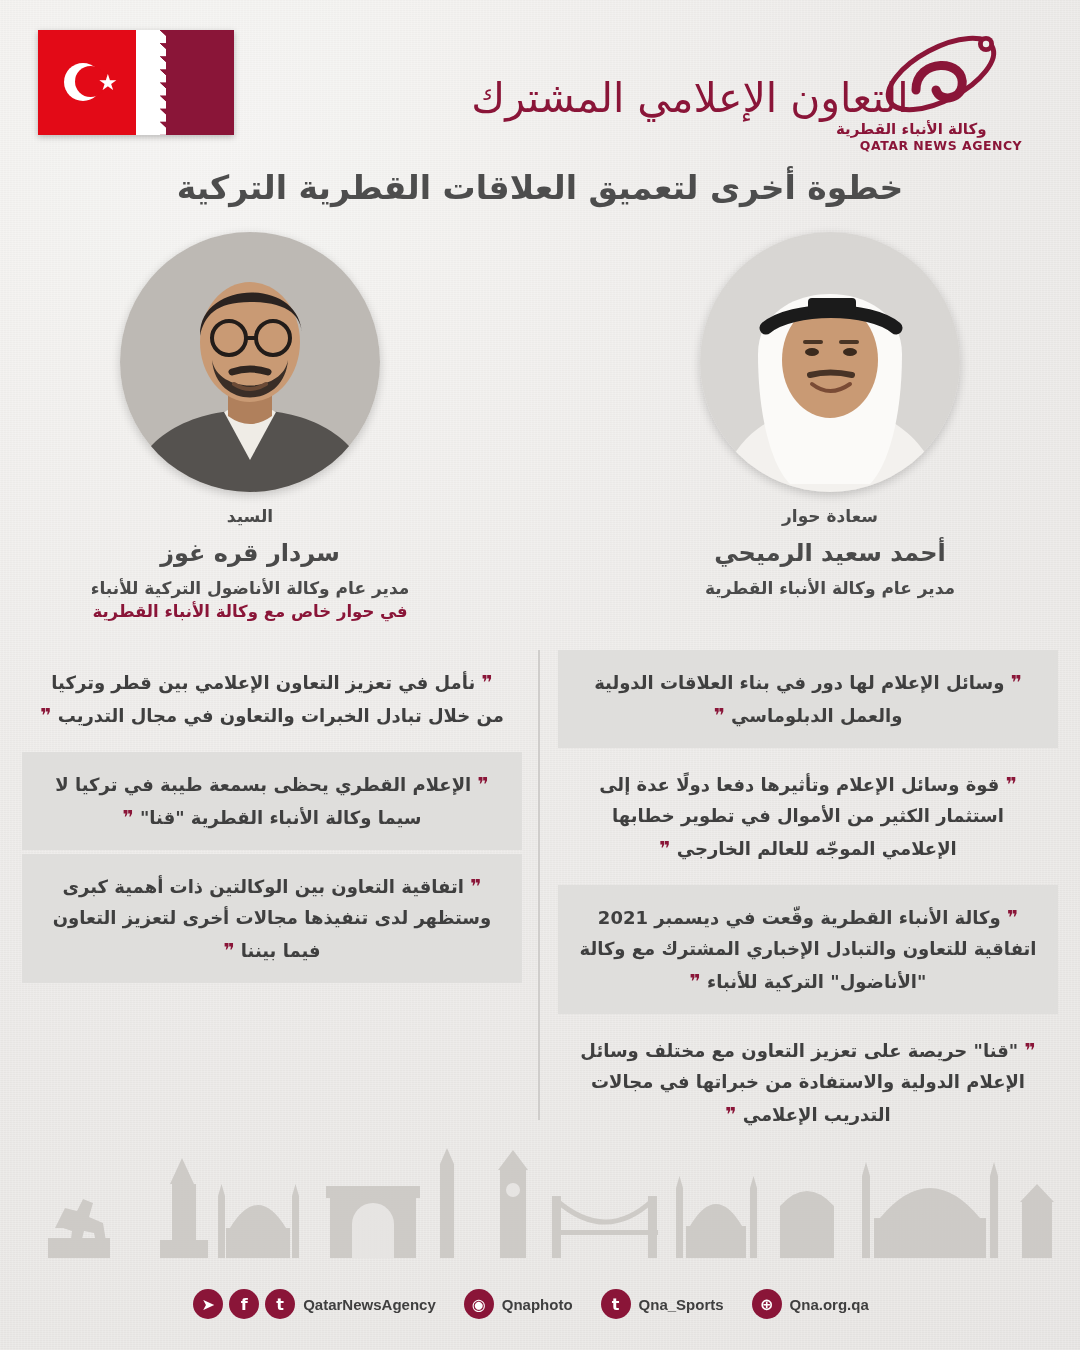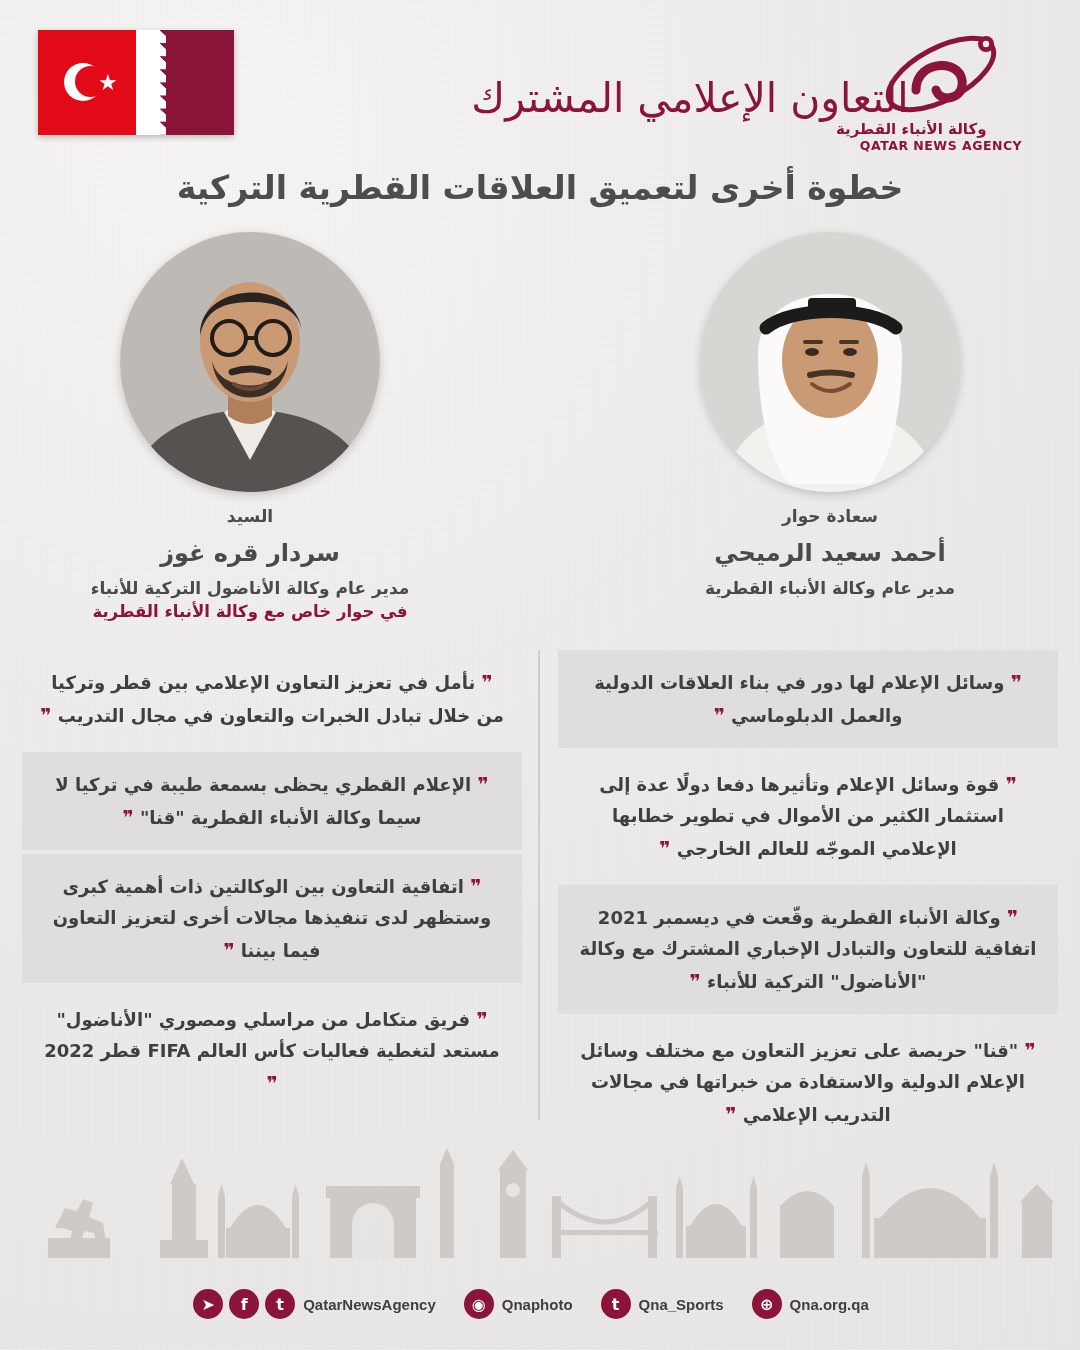--- a/index.html
+++ b/index.html
@@ -235,25 +235,20 @@
     <div class="quote shaded">
       <span class="qm">❞</span>
       <span>الإعلام القطري يحظى بسمعة طيبة في تركيا لا سيما وكالة الأنباء القطرية "قنا"</span>
       <span class="qm">❞</span>
     </div>
     <div class="quote shaded">
       <span class="qm">❞</span>
       <span>اتفاقية التعاون بين الوكالتين ذات أهمية كبرى وستظهر لدى تنفيذها مجالات أخرى لتعزيز التعاون فيما بيننا</span>
       <span class="qm">❞</span>
     </div>
-    <div class="quote">
-      <span class="qm">❞</span>
-      <span>فريق متكامل من مراسلي ومصوري "الأناضول" مستعد لتغطية فعاليات كأس العالم FIFA قطر 2022</span>
-      <span class="qm">❞</span>
-    </div>
   </div>
 
   <div class="skyline">
     <svg width="1080" height="180" viewBox="0 0 1080 180" aria-hidden="true">
       <g fill="#c9c6c2">
 
         <path d="M55 150 l10 -20 l12 3 l6 -12 l10 4 l-4 14 l14 6 l4 24 l-10 0 l-3 -14 l-10 -2 l-4 16 l-10 0 l2 -16 l-9 -3z"></path>
         <rect x="48" y="160" width="62" height="20"></rect>
 
         <path d="M170 106 l12 -26 l12 26 z"></path>

